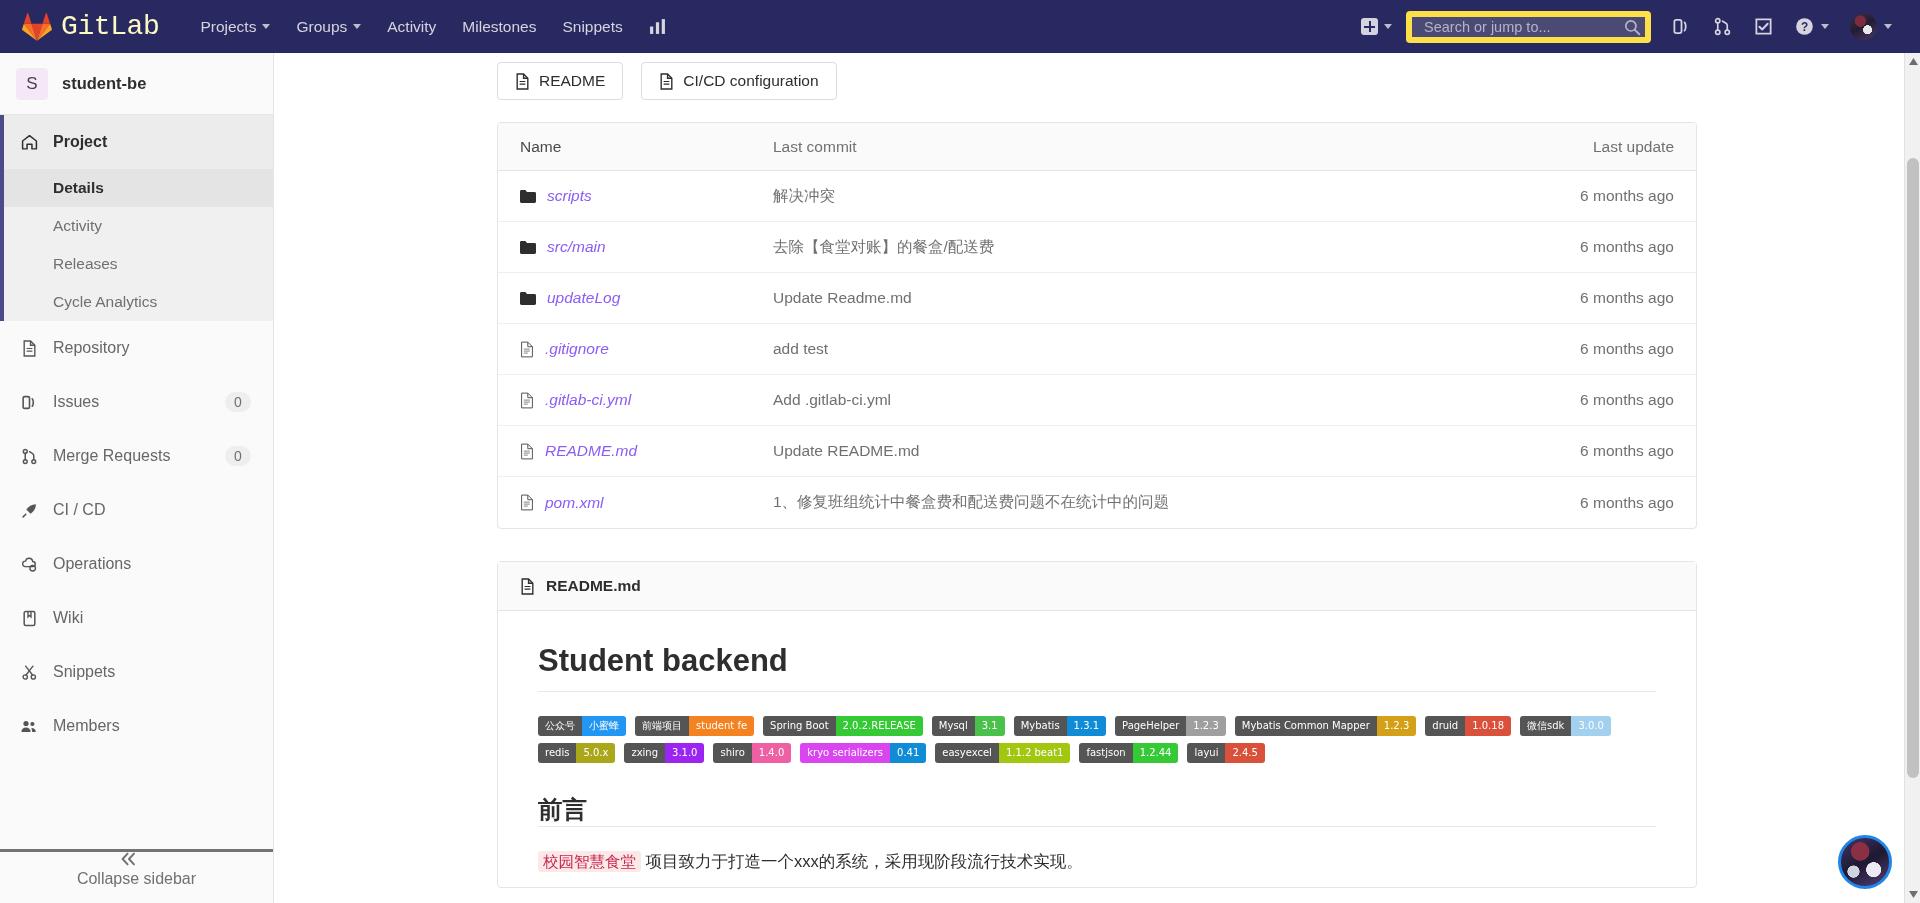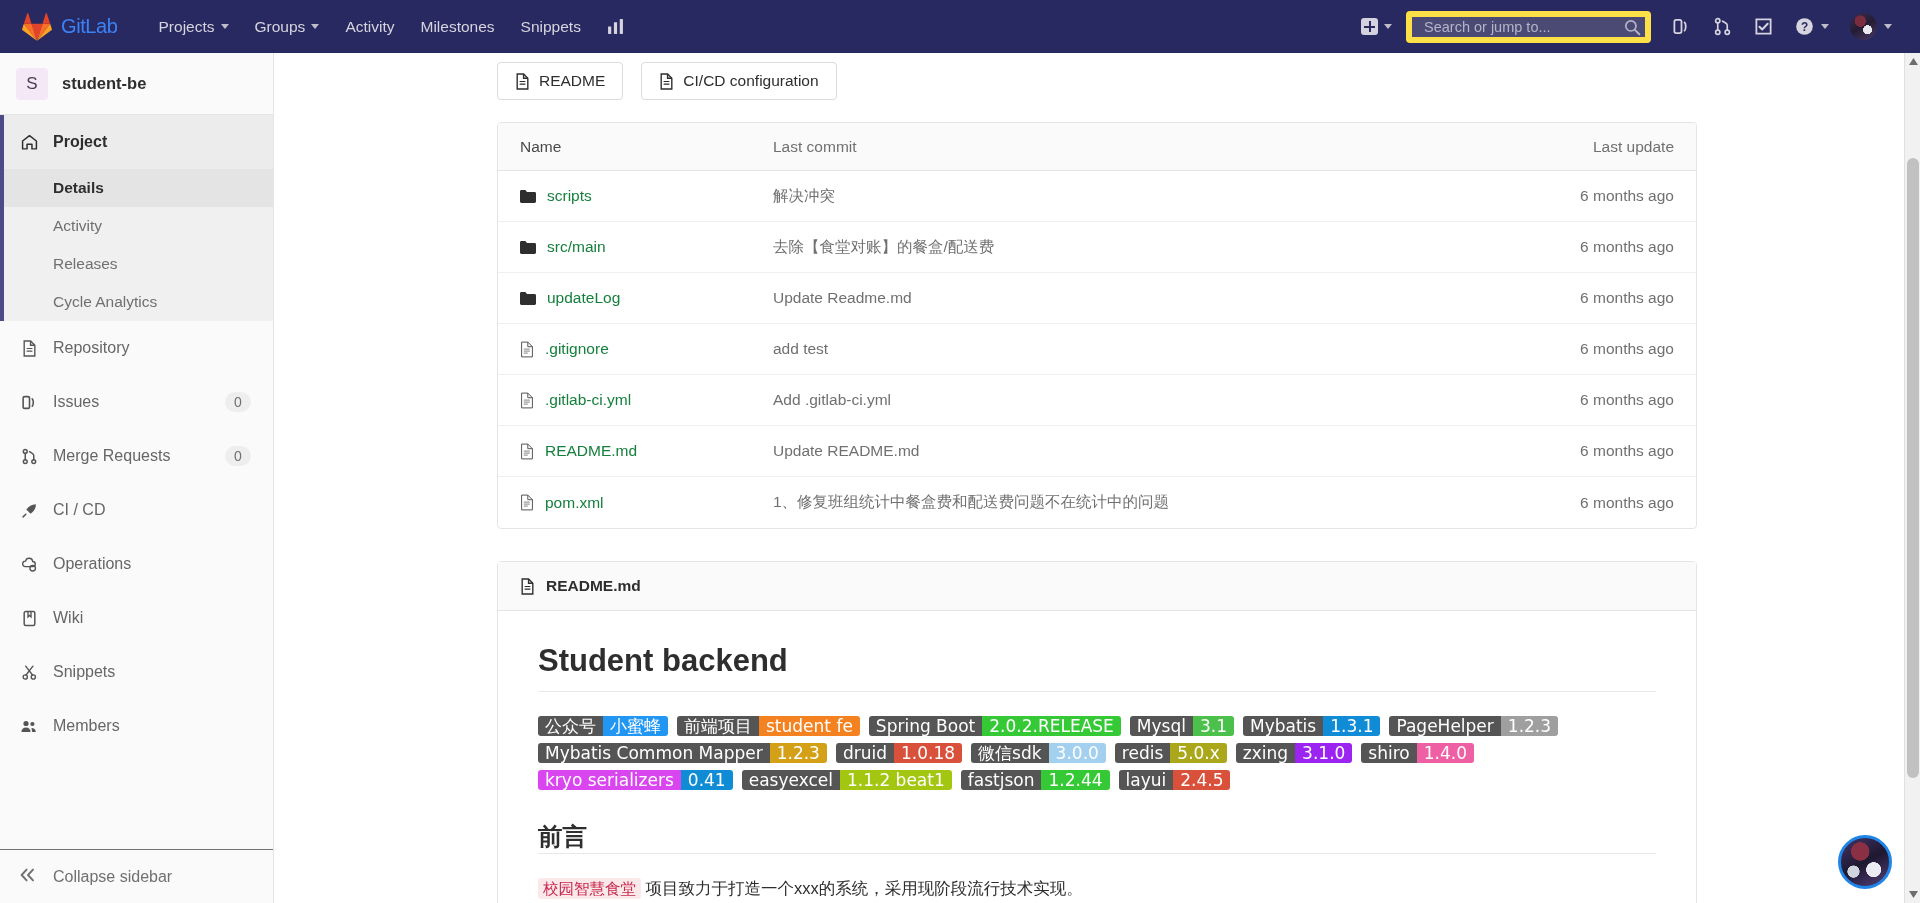--- a/index.html
+++ b/index.html
@@ -21,22 +21,23 @@
     z-index: 30;
   }
   .nav-logo {
     display: flex; align-items: center;
     margin-left: 22px; margin-right: 28px;
     height: 100%;
     cursor: pointer;
   }
   .tanuki { width: 30px; height: 29px; margin-right: 9px; }
   .logo-word {
-    color: #3b82f6; font-size: 20px; letter-spacing: -0.4px;
+    color: #fef9c3; font-size: 28px; letter-spacing: -0.4px;
     font-weight: 400;
+    font-family: Liberation Mono, monospace;
   }
   .nav-links { display: flex; align-items: center; height: 100%; }
   .nav-link {
     color: #d6d4de; font-size: 15.5px;
     padding: 0 13px; height: 100%;
     display: flex; align-items: center;
     cursor: pointer; white-space: nowrap;
   }
   .caret {
     display: inline-block; margin-left: 6px;
@@ -150,24 +151,24 @@
   .sub-item {
     height: 38px; display: flex; align-items: center;
     padding-left: 49px; font-size: 15.5px;
     color: #707070; cursor: pointer;
   }
   .sub-item.active {
     background: #e4e4e4; color: #2e2e2e; font-weight: bold;
   }
   .collapse-row {
     margin-top: auto;
-    border-top: 1px solid #737373;
+    border-top: 3px solid #737373;
     display: flex; align-items: center;
-    height: 54px; padding-left: 19px;
-    font-size: 16px; color: #707070; cursor: pointer;
+    height: 54px; 
+    font-size: 16px; color: #707070; cursor: pointer; flex-direction: column;
   }
   .collapse-row .si-icon { width: 20px; margin-right: 14px; }
 
   
   .content {
     position: absolute; top: 53px; left: 274px;
     width: 1646px; height: 850px;
     background: #fff;
     overflow: hidden;
   }
@@ -197,21 +198,21 @@
   .tree-row {
     display: flex; align-items: center;
     height: 51px; border-bottom: 1px solid #efefef;
     font-size: 15.5px; cursor: pointer;
   }
   .tree-row:last-child { border-bottom: none; }
   .c-name { width: 275px; padding-left: 22px; display: flex; align-items: center; gap: 11px; }
   .c-commit { flex: 1; color: #707070; }
   .c-upd { width: 225px; text-align: right; padding-right: 22px; color: #707070; }
   .tree-head .c-name { padding-left: 22px; }
-  .fname { color: #15803d; }
+  .fname { color: #8b5cf6; font-style: italic; }
   .folder-ico { width: 16px; height: 13px; flex: 0 0 16px; }
   .file-ico { width: 14px; height: 17px; flex: 0 0 14px; }
 
   
   .readme-card {
     margin-top: 32px;
     border: 1px solid #e5e5e5; border-radius: 4px;
   }
   .readme-head {
     display: flex; align-items: center; gap: 11px;
@@ -227,21 +228,21 @@
   }
   .md-h2 {
     font-size: 24.5px; font-weight: bold; color: #2e2e2e;
     border-bottom: 1px solid #e8e8e8;
     margin: 30px 0 20px 0;
   }
   .badges { display: flex; flex-wrap: wrap; gap: 7px 9px; margin-bottom: 6px; }
   .badge {
     display: inline-flex; height: 20px;
     border-radius: 3px; overflow: hidden;
-    font-size: 17px; line-height: 20px;
+    font-size: 10px; line-height: 20px;
     font-family: "DejaVu Sans", "Liberation Sans", sans-serif;
   }
   .badge .bl, .badge .br {
     padding: 0 7px; color: #fff; white-space: nowrap;
   }
   .badge .bl { background: #555; }
   .md-p { font-size: 16.5px; color: #2e2e2e; line-height: 1.8; }
   .code-inline {
     background: #fbe9e9; color: #c7254e;
     padding: 2px 5px; border-radius: 3px;

